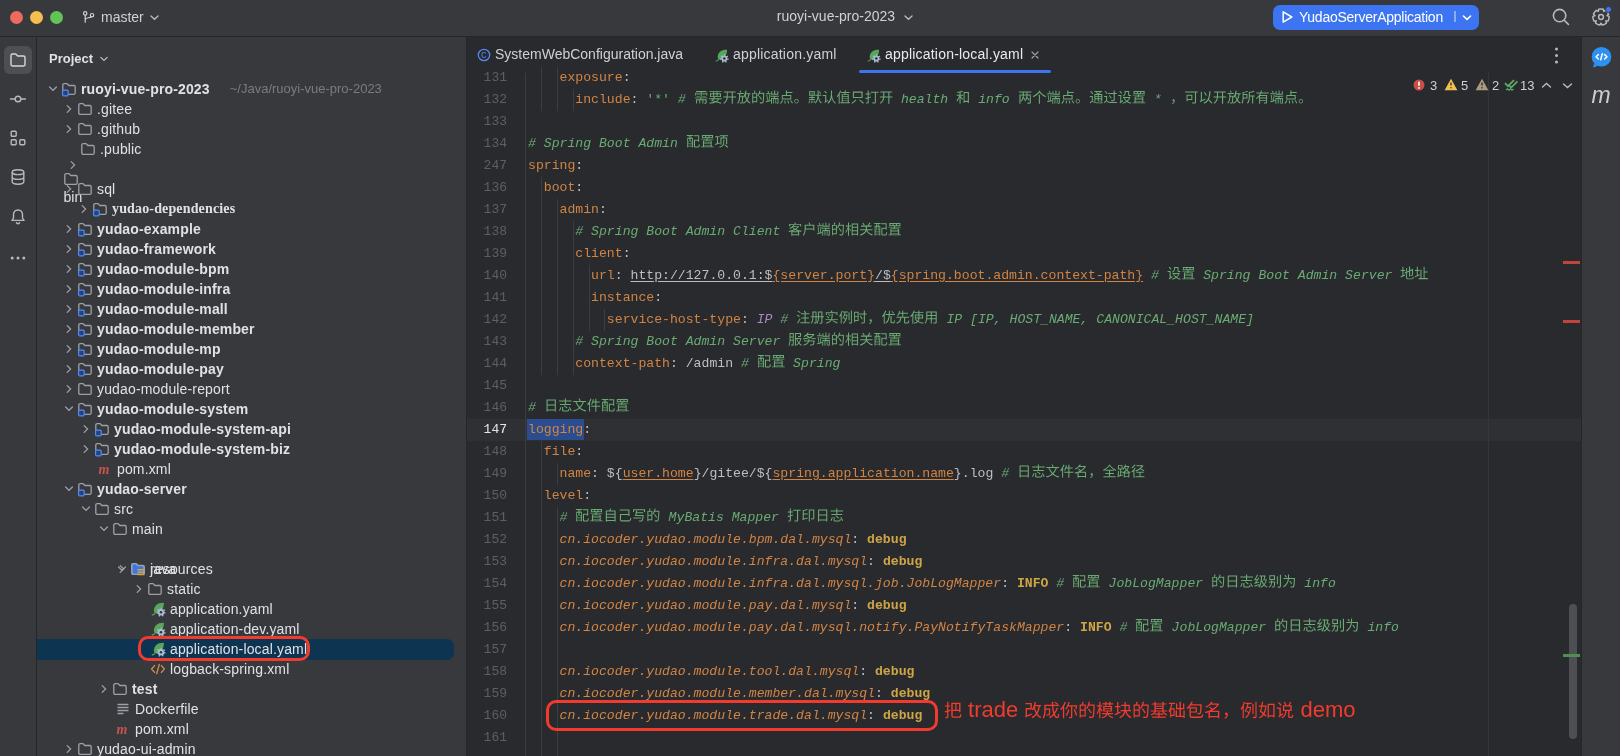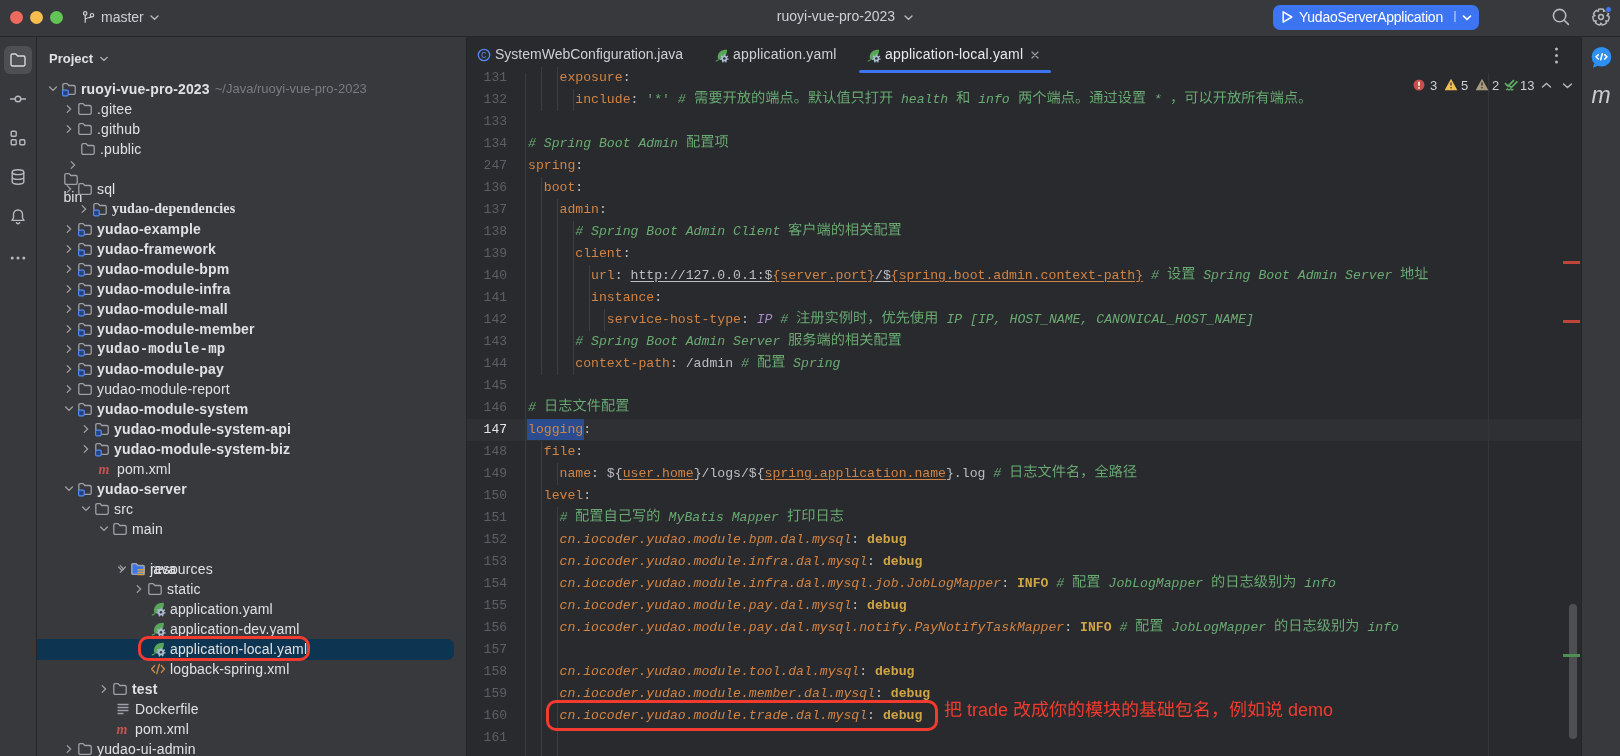--- a/index.html
+++ b/index.html
@@ -9,21 +9,21 @@
 .cl{position:absolute;left:528px;height:22px;line-height:22px;white-space:pre;
 font-family:"Liberation Mono",monospace;font-size:13.15px;color:#bcbec4}
 .ln{position:absolute;width:56px;text-align:right;height:22px;line-height:22px;
 font-family:"Liberation Mono",monospace;font-size:13px;color:#5c6064}
 .k{color:#d28445}.ki{color:#d28445;font-style:italic}
 .c{color:#6aab73;font-style:italic}.s{color:#6aab73}
 .v{color:#cfa545;font-weight:bold}.vi{color:#a68bc5;font-style:italic}
 .u{text-decoration:underline;text-underline-offset:2px}
 .tr{position:absolute;height:20px;line-height:20px;white-space:pre;font-size:14px;letter-spacing:.15px;color:#dfe1e5;display:flex;align-items:center}
 .tr b{font-weight:bold}
-.gsuf{color:#787c82;margin-left:5px;font-weight:normal;font-size:13px;letter-spacing:0}
+.gsuf{color:#787c82;margin-left:20px;font-weight:normal;font-size:13px;letter-spacing:0}
 .tic{flex:0 0 auto;margin-right:4px}
 .chv{flex:0 0 auto}
 </style></head><body>
 <div id="page">
 <div class="ab" style="left:0;top:0;width:1620px;height:36px;background:#37393c"></div>
 <div class="ab" style="left:0;top:36px;width:1620px;height:1px;background:#242628"></div>
 <div class="ab" style="left:0;top:37px;width:36px;height:719px;background:#37393c"></div>
 <div class="ab" style="left:36px;top:37px;width:1px;height:719px;background:#242628"></div>
 <div class="ab" style="left:37px;top:37px;width:429px;height:719px;background:#37393c"></div>
 <div class="ab" style="left:466px;top:37px;width:1px;height:719px;background:#242628"></div>
@@ -174,21 +174,21 @@
       </svg><span style="width:2px"></span><svg class="tic" width="16" height="16" viewBox="0 0 16 16">
         <path fill="none" stroke="#9da0a6" stroke-width="1.3" stroke-linejoin="round" d="M1.8 4 C1.8 3.2 2.4 2.6 3.2 2.6 H6.1 L7.8 4.5 H12.8 C13.6 4.5 14.2 5.1 14.2 5.9 V12 C14.2 12.8 13.6 13.4 12.8 13.4 H3.2 C2.4 13.4 1.8 12.8 1.8 12 Z"></path>
         <rect x="1.6" y="9.2" width="5.6" height="5.6" rx="1.1" fill="#24447e" stroke="#548af7" stroke-width="1.2"></rect>
       </svg><span><b>yudao-module-mall</b></span></div>
 <div class="tr" style="left:63px;top:319px;"><svg class="chv" width="12" height="12" viewBox="0 0 12 12">
         <path fill="none" stroke="#9da0a6" stroke-width="1.3" stroke-linecap="round" d="M4.2 2.6 L7.6 6 L4.2 9.4"></path>
       </svg><span style="width:2px"></span><svg class="tic" width="16" height="16" viewBox="0 0 16 16">
         <path fill="none" stroke="#9da0a6" stroke-width="1.3" stroke-linejoin="round" d="M1.8 4 C1.8 3.2 2.4 2.6 3.2 2.6 H6.1 L7.8 4.5 H12.8 C13.6 4.5 14.2 5.1 14.2 5.9 V12 C14.2 12.8 13.6 13.4 12.8 13.4 H3.2 C2.4 13.4 1.8 12.8 1.8 12 Z"></path>
         <rect x="1.6" y="9.2" width="5.6" height="5.6" rx="1.1" fill="#24447e" stroke="#548af7" stroke-width="1.2"></rect>
       </svg><span><b>yudao-module-member</b></span></div>
-<div class="tr" style="left:63px;top:339px;font-family:Liberation Mono, monospace;"><svg class="chv" width="12" height="12" viewBox="0 0 12 12">
+<div class="tr" style="left:63px;top:339px;"><svg class="chv" width="12" height="12" viewBox="0 0 12 12">
         <path fill="none" stroke="#9da0a6" stroke-width="1.3" stroke-linecap="round" d="M4.2 2.6 L7.6 6 L4.2 9.4"></path>
       </svg><span style="width:2px"></span><svg class="tic" width="16" height="16" viewBox="0 0 16 16">
         <path fill="none" stroke="#9da0a6" stroke-width="1.3" stroke-linejoin="round" d="M1.8 4 C1.8 3.2 2.4 2.6 3.2 2.6 H6.1 L7.8 4.5 H12.8 C13.6 4.5 14.2 5.1 14.2 5.9 V12 C14.2 12.8 13.6 13.4 12.8 13.4 H3.2 C2.4 13.4 1.8 12.8 1.8 12 Z"></path>
         <rect x="1.6" y="9.2" width="5.6" height="5.6" rx="1.1" fill="#24447e" stroke="#548af7" stroke-width="1.2"></rect>
       </svg><span><b>yudao-module-mp</b></span></div>
 <div class="tr" style="left:63px;top:359px;"><svg class="chv" width="12" height="12" viewBox="0 0 12 12">
         <path fill="none" stroke="#9da0a6" stroke-width="1.3" stroke-linecap="round" d="M4.2 2.6 L7.6 6 L4.2 9.4"></path>
       </svg><span style="width:2px"></span><svg class="tic" width="16" height="16" viewBox="0 0 16 16">
         <path fill="none" stroke="#9da0a6" stroke-width="1.3" stroke-linejoin="round" d="M1.8 4 C1.8 3.2 2.4 2.6 3.2 2.6 H6.1 L7.8 4.5 H12.8 C13.6 4.5 14.2 5.1 14.2 5.9 V12 C14.2 12.8 13.6 13.4 12.8 13.4 H3.2 C2.4 13.4 1.8 12.8 1.8 12 Z"></path>
         <rect x="1.6" y="9.2" width="5.6" height="5.6" rx="1.1" fill="#24447e" stroke="#548af7" stroke-width="1.2"></rect>
@@ -399,21 +399,21 @@
 <div class="ln" style="left:451px;top:374.5px">145</div>
 <div class="ln" style="left:451px;top:396.5px">146</div>
 <div class="cl" style="top:396.5px"><span class="c"># </span><span class="c"><svg class="cj" style="vertical-align:-1.71px" width="85.4" height="14.2" viewBox="0 0 85.4 14.2">
           <path fill="currentColor" d="M3.6 7.5H10.7V11.5H3.6ZM3.6 6.5V2.6H10.7V6.5ZM2.5 1.5V13.5H3.6V12.6H10.7V13.4H11.8V1.5Z M18.1 8.9V12.0C18.1 13.2 18.5 13.5 20.2 13.5C20.5 13.5 23.0 13.5 23.4 13.5C24.8 13.5 25.1 13.0 25.3 11.1C25.0 11.1 24.5 10.9 24.3 10.7C24.2 12.3 24.1 12.5 23.3 12.5C22.8 12.5 20.6 12.5 20.2 12.5C19.3 12.5 19.2 12.4 19.2 12.0V8.9ZM19.6 8.0C20.8 8.7 22.2 9.8 22.8 10.5L23.6 9.8C22.9 9.0 21.5 8.0 20.4 7.4ZM24.8 9.2C25.5 10.4 26.3 12.1 26.7 13.0L27.7 12.6C27.4 11.6 26.5 10.1 25.8 8.9ZM16.4 9.0C16.1 10.1 15.6 11.6 15.0 12.5L15.9 13.0C16.5 12.0 17.0 10.5 17.3 9.3ZM20.8 0.6V2.6H15.0V3.6H20.8V6.1H16.0V7.1H26.9V6.1H21.9V3.6H27.7V2.6H21.9V0.6Z M34.5 0.8C34.9 1.5 35.4 2.5 35.6 3.0L36.7 2.7C36.5 2.1 36.0 1.2 35.6 0.5ZM29.2 3.1V4.1H31.4C32.3 6.3 33.4 8.2 34.8 9.7C33.3 11.0 31.4 12.0 29.0 12.6C29.2 12.9 29.5 13.4 29.7 13.6C32.0 12.9 34.0 11.8 35.6 10.5C37.2 11.9 39.2 12.9 41.5 13.6C41.7 13.3 42.0 12.8 42.3 12.6C40.0 12.0 38.0 11.0 36.5 9.7C37.9 8.2 39.0 6.4 39.8 4.1H42.1V3.1ZM35.7 8.9C34.3 7.6 33.3 6.0 32.5 4.1H38.6C37.9 6.1 36.9 7.6 35.7 8.9Z M47.2 7.7V8.7H51.3V13.7H52.4V8.7H56.3V7.7H52.4V4.5H55.7V3.5H52.4V0.7H51.3V3.5H49.4C49.6 2.8 49.8 2.2 49.9 1.5L48.9 1.3C48.5 3.1 47.9 5.0 47.1 6.2C47.4 6.3 47.8 6.6 48.0 6.7C48.4 6.1 48.8 5.4 49.1 4.5H51.3V7.7ZM46.5 0.6C45.8 2.8 44.5 4.9 43.2 6.3C43.4 6.6 43.7 7.1 43.8 7.4C44.2 6.9 44.7 6.3 45.1 5.7V13.6H46.1V4.0C46.7 3.0 47.1 2.0 47.5 0.9Z M64.8 1.2V2.2H69.2V5.7H64.9V11.9C64.9 13.2 65.3 13.5 66.6 13.5C66.9 13.5 68.7 13.5 69.0 13.5C70.3 13.5 70.6 12.9 70.7 10.6C70.4 10.5 70.0 10.3 69.7 10.1C69.7 12.1 69.6 12.5 68.9 12.5C68.5 12.5 67.0 12.5 66.7 12.5C66.1 12.5 65.9 12.4 65.9 11.9V6.7H69.2V7.7H70.2V1.2ZM59.0 10.3H62.9V11.8H59.0ZM59.0 9.5V4.7H60.0V5.8C60.0 6.6 59.8 7.5 59.0 8.2C59.1 8.3 59.4 8.5 59.5 8.6C60.4 7.8 60.6 6.7 60.6 5.8V4.7H61.4V7.3C61.4 8.0 61.5 8.2 62.1 8.2C62.2 8.2 62.7 8.2 62.8 8.2H62.9V9.5ZM57.8 1.1V2.1H59.8V3.7H58.1V13.6H59.0V12.6H62.9V13.4H63.8V3.7H62.2V2.1H64.2V1.1ZM60.6 3.7V2.1H61.4V3.7ZM62.0 4.7H62.9V7.5L62.9 7.5C62.9 7.5 62.8 7.5 62.7 7.5C62.6 7.5 62.2 7.5 62.2 7.5C62.0 7.5 62.0 7.5 62.0 7.3Z M80.5 1.9H82.9V3.2H80.5ZM77.1 1.9H79.5V3.2H77.1ZM73.9 1.9H76.2V3.2H73.9ZM73.9 6.5V12.4H72.0V13.2H84.7V12.4H82.7V6.5H78.2L78.4 5.6H84.3V4.8H78.6L78.8 3.9H83.9V1.1H72.9V3.9H77.7L77.6 4.8H72.2V5.6H77.4L77.2 6.5ZM74.9 12.4V11.6H81.7V12.4ZM74.9 8.6H81.7V9.4H74.9ZM74.9 8.0V7.2H81.7V8.0ZM74.9 10.1H81.7V10.9H74.9Z"></path>
         </svg></span></div>
 <div class="ln" style="left:451px;top:418.5px;color:#e5e5e5">147</div>
 <div class="cl" style="top:418.5px"><span class="k">logging</span><span>:</span></div>
 <div class="ln" style="left:451px;top:440.5px">148</div>
 <div class="cl" style="top:440.5px"><span class="k">  file</span><span>:</span></div>
 <div class="ln" style="left:451px;top:462.5px">149</div>
-<div class="cl" style="top:462.5px"><span class="k">    name</span><span>: ${</span><span class="k u">user.home</span><span>}/logs/${</span><span class="k u">spring.application.name</span><span>}.log</span><span class="c"> # </span><span class="c"><svg class="cj" style="vertical-align:-1.71px" width="128.2" height="14.2" viewBox="0 0 128.2 14.2">
+<div class="cl" style="top:462.5px"><span class="k">    name</span><span>: ${</span><span class="k u">user.home</span><span>}/gitee/${</span><span class="k u">spring.application.name</span><span>}.log</span><span class="c"> # </span><span class="c"><svg class="cj" style="vertical-align:-1.71px" width="128.2" height="14.2" viewBox="0 0 128.2 14.2">
           <path fill="currentColor" d="M3.6 7.5H10.7V11.5H3.6ZM3.6 6.5V2.6H10.7V6.5ZM2.5 1.5V13.5H3.6V12.6H10.7V13.4H11.8V1.5Z M18.1 8.9V12.0C18.1 13.2 18.5 13.5 20.2 13.5C20.5 13.5 23.0 13.5 23.4 13.5C24.8 13.5 25.1 13.0 25.3 11.1C25.0 11.1 24.5 10.9 24.3 10.7C24.2 12.3 24.1 12.5 23.3 12.5C22.8 12.5 20.6 12.5 20.2 12.5C19.3 12.5 19.2 12.4 19.2 12.0V8.9ZM19.6 8.0C20.8 8.7 22.2 9.8 22.8 10.5L23.6 9.8C22.9 9.0 21.5 8.0 20.4 7.4ZM24.8 9.2C25.5 10.4 26.3 12.1 26.7 13.0L27.7 12.6C27.4 11.6 26.5 10.1 25.8 8.9ZM16.4 9.0C16.1 10.1 15.6 11.6 15.0 12.5L15.9 13.0C16.5 12.0 17.0 10.5 17.3 9.3ZM20.8 0.6V2.6H15.0V3.6H20.8V6.1H16.0V7.1H26.9V6.1H21.9V3.6H27.7V2.6H21.9V0.6Z M34.5 0.8C34.9 1.5 35.4 2.5 35.6 3.0L36.7 2.7C36.5 2.1 36.0 1.2 35.6 0.5ZM29.2 3.1V4.1H31.4C32.3 6.3 33.4 8.2 34.8 9.7C33.3 11.0 31.4 12.0 29.0 12.6C29.2 12.9 29.5 13.4 29.7 13.6C32.0 12.9 34.0 11.8 35.6 10.5C37.2 11.9 39.2 12.9 41.5 13.6C41.7 13.3 42.0 12.8 42.3 12.6C40.0 12.0 38.0 11.0 36.5 9.7C37.9 8.2 39.0 6.4 39.8 4.1H42.1V3.1ZM35.7 8.9C34.3 7.6 33.3 6.0 32.5 4.1H38.6C37.9 6.1 36.9 7.6 35.7 8.9Z M47.2 7.7V8.7H51.3V13.7H52.4V8.7H56.3V7.7H52.4V4.5H55.7V3.5H52.4V0.7H51.3V3.5H49.4C49.6 2.8 49.8 2.2 49.9 1.5L48.9 1.3C48.5 3.1 47.9 5.0 47.1 6.2C47.4 6.3 47.8 6.6 48.0 6.7C48.4 6.1 48.8 5.4 49.1 4.5H51.3V7.7ZM46.5 0.6C45.8 2.8 44.5 4.9 43.2 6.3C43.4 6.6 43.7 7.1 43.8 7.4C44.2 6.9 44.7 6.3 45.1 5.7V13.6H46.1V4.0C46.7 3.0 47.1 2.0 47.5 0.9Z M60.7 5.0C61.4 5.5 62.3 6.2 62.9 6.7C61.2 7.6 59.4 8.3 57.6 8.6C57.8 8.9 58.1 9.3 58.2 9.6C59.0 9.4 59.8 9.2 60.5 8.9V13.7H61.6V12.9H68.0V13.7H69.0V7.7H63.4C65.7 6.4 67.8 4.7 69.0 2.4L68.3 1.9L68.1 2.0H63.0C63.4 1.6 63.7 1.2 64.0 0.8L62.7 0.5C61.9 1.9 60.3 3.5 57.9 4.6C58.2 4.8 58.5 5.1 58.7 5.4C60.1 4.7 61.2 3.9 62.1 3.0H67.4C66.6 4.2 65.3 5.3 63.9 6.2C63.2 5.6 62.3 4.9 61.5 4.4ZM68.0 11.9H61.6V8.7H68.0Z M73.4 14.1C74.9 13.5 75.9 12.4 75.9 10.8C75.9 9.8 75.5 9.2 74.7 9.2C74.1 9.2 73.6 9.5 73.6 10.2C73.6 10.9 74.1 11.2 74.7 11.2L74.9 11.2C74.8 12.2 74.2 12.8 73.1 13.3Z M92.5 0.4C91.0 2.7 88.4 4.8 85.8 6.0C86.1 6.2 86.4 6.5 86.6 6.8C87.1 6.5 87.7 6.2 88.2 5.9V6.8H92.0V9.0H88.3V10.0H92.0V12.3H86.5V13.3H98.7V12.3H93.1V10.0H97.0V9.0H93.1V6.8H97.0V5.8C97.5 6.2 98.0 6.6 98.6 6.9C98.8 6.6 99.1 6.2 99.4 6.0C97.0 4.8 94.9 3.3 93.2 1.2L93.4 0.9ZM88.3 5.8C89.9 4.8 91.4 3.5 92.6 2.0C93.9 3.6 95.4 4.8 96.9 5.8Z M101.9 2.1H104.6V4.6H101.9ZM100.2 11.9 100.4 13.0C101.9 12.6 104.0 12.1 105.9 11.6L105.8 10.7L103.9 11.1V8.6H105.4C105.6 8.8 105.8 9.1 106.0 9.3C106.2 9.1 106.5 9.0 106.8 8.9V13.6H107.8V13.1H111.4V13.6H112.4V8.9L112.9 9.1C113.0 8.8 113.3 8.4 113.5 8.2C112.2 7.7 111.2 7.0 110.3 6.1C111.2 5.0 111.9 3.8 112.4 2.3L111.7 2.0L111.5 2.0H108.7C108.9 1.6 109.0 1.2 109.2 0.8L108.2 0.6C107.6 2.3 106.7 3.9 105.6 5.0V1.2H100.9V5.6H103.0V11.3L101.9 11.6V6.9H100.9V11.8ZM107.8 12.2V9.4H111.4V12.2ZM111.0 3.0C110.7 3.8 110.2 4.6 109.6 5.4C109.0 4.7 108.5 3.9 108.2 3.2L108.3 3.0ZM107.5 8.5C108.2 8.0 109.0 7.5 109.6 6.8C110.2 7.4 110.9 8.0 111.7 8.5ZM108.9 6.1C108.0 7.0 106.9 7.8 105.7 8.3V7.6H103.9V5.6H105.6V5.1C105.8 5.3 106.2 5.6 106.3 5.7C106.8 5.3 107.2 4.7 107.6 4.1C108.0 4.7 108.4 5.4 108.9 6.1Z M117.6 0.6C117.0 1.6 115.7 2.8 114.6 3.5C114.8 3.7 115.1 4.2 115.2 4.4C116.4 3.6 117.8 2.2 118.6 1.0ZM119.4 1.3V2.3H124.9C123.4 4.2 120.7 5.8 118.4 6.5C118.6 6.7 118.9 7.1 119.0 7.4C120.4 6.9 121.8 6.2 123.1 5.3C124.5 5.9 126.1 6.7 126.9 7.3L127.5 6.4C126.7 5.9 125.3 5.2 124.0 4.7C125.0 3.8 125.9 2.8 126.6 1.7L125.8 1.3L125.6 1.3ZM119.4 7.8V8.8H122.5V12.3H118.5V13.3H127.5V12.3H123.6V8.8H126.7V7.8ZM117.8 3.7C117.0 5.2 115.7 6.7 114.4 7.6C114.6 7.9 114.9 8.4 115.0 8.6C115.5 8.2 116.0 7.8 116.5 7.2V13.7H117.6V5.9C118.0 5.3 118.4 4.7 118.8 4.1Z"></path>
         </svg></span></div>
 <div class="ln" style="left:451px;top:484.5px">150</div>
 <div class="cl" style="top:484.5px"><span class="k">  level</span><span>:</span></div>
 <div class="ln" style="left:451px;top:506.5px">151</div>
 <div class="cl" style="top:506.5px"><span class="c">    # </span><span class="c"><svg class="cj" style="vertical-align:-1.71px" width="85.4" height="14.2" viewBox="0 0 85.4 14.2">
           <path fill="currentColor" d="M7.9 1.2V2.2H12.2V5.7H7.9V11.9C7.9 13.2 8.3 13.5 9.7 13.5C9.9 13.5 11.7 13.5 12.0 13.5C13.3 13.5 13.7 12.9 13.8 10.6C13.5 10.5 13.0 10.3 12.8 10.1C12.7 12.1 12.6 12.5 12.0 12.5C11.6 12.5 10.1 12.5 9.8 12.5C9.1 12.5 9.0 12.4 9.0 11.9V6.7H12.2V7.7H13.2V1.2ZM2.0 10.3H6.0V11.8H2.0ZM2.0 9.5V4.7H3.0V5.8C3.0 6.6 2.9 7.5 2.0 8.2C2.2 8.3 2.4 8.5 2.5 8.6C3.4 7.8 3.6 6.7 3.6 5.8V4.7H4.4V7.3C4.4 8.0 4.6 8.2 5.1 8.2C5.2 8.2 5.7 8.2 5.8 8.2H6.0V9.5ZM0.8 1.1V2.1H2.9V3.7H1.2V13.6H2.0V12.6H6.0V13.4H6.9V3.7H5.3V2.1H7.2V1.1ZM3.6 3.7V2.1H4.5V3.7ZM5.0 4.7H6.0V7.5L5.9 7.5C5.9 7.5 5.9 7.5 5.7 7.5C5.6 7.5 5.3 7.5 5.2 7.5C5.0 7.5 5.0 7.5 5.0 7.3Z M23.5 1.9H25.9V3.2H23.5ZM20.2 1.9H22.5V3.2H20.2ZM16.9 1.9H19.2V3.2H16.9ZM16.9 6.5V12.4H15.1V13.2H27.7V12.4H25.7V6.5H21.3L21.5 5.6H27.4V4.8H21.6L21.8 3.9H27.0V1.1H15.9V3.9H20.7L20.6 4.8H15.2V5.6H20.4L20.3 6.5ZM18.0 12.4V11.6H24.7V12.4ZM18.0 8.6H24.7V9.4H18.0ZM18.0 8.0V7.2H24.7V8.0ZM18.0 10.1H24.7V10.9H18.0Z M31.9 6.7H39.5V8.8H31.9ZM31.9 5.7V3.5H39.5V5.7ZM31.9 9.8H39.5V11.9H31.9ZM35.0 0.5C34.8 1.1 34.6 1.9 34.4 2.5H30.8V13.7H31.9V12.9H39.5V13.6H40.6V2.5H35.5C35.7 2.0 36.0 1.3 36.2 0.7Z M44.9 6.1V11.4C44.9 13.0 45.6 13.4 47.9 13.4C48.4 13.4 52.8 13.4 53.3 13.4C55.6 13.4 56.1 12.7 56.3 10.1C56.0 10.1 55.6 9.9 55.3 9.7C55.1 11.9 54.9 12.3 53.3 12.3C52.4 12.3 48.6 12.3 47.9 12.3C46.3 12.3 46.0 12.1 46.0 11.4V7.1H53.4V8.0H54.5V1.4H44.7V2.5H53.4V6.1Z M58.1 1.3V4.1H59.1V2.3H69.0V4.1H70.1V1.3ZM58.3 9.5V10.5H66.3V9.5ZM61.2 2.6C60.9 4.3 60.4 6.6 60.0 8.0H67.6C67.3 10.8 67.0 12.0 66.6 12.4C66.4 12.5 66.2 12.5 65.9 12.5C65.5 12.5 64.6 12.5 63.6 12.4C63.8 12.7 63.9 13.1 64.0 13.4C64.9 13.5 65.8 13.5 66.3 13.5C66.8 13.5 67.1 13.4 67.5 13.0C68.0 12.5 68.3 11.1 68.7 7.5C68.7 7.4 68.7 7.0 68.7 7.0H61.4L61.8 5.2H68.3V4.3H62.0L62.3 2.7Z M79.1 6.5C79.8 7.5 80.8 9.0 81.2 9.8L82.2 9.3C81.7 8.4 80.7 7.0 79.9 6.0ZM74.6 0.5C74.5 1.2 74.3 2.2 74.0 2.9H72.4V13.3H73.4V12.2H77.4V2.9H75.0C75.3 2.2 75.5 1.5 75.8 0.7ZM73.4 3.8H76.4V6.8H73.4ZM73.4 11.2V7.8H76.4V11.2ZM79.7 0.5C79.3 2.5 78.5 4.4 77.5 5.7C77.8 5.9 78.2 6.2 78.4 6.3C78.9 5.6 79.3 4.8 79.7 3.8H83.4C83.2 9.5 83.0 11.7 82.5 12.2C82.4 12.4 82.2 12.4 81.9 12.4C81.6 12.4 80.7 12.4 79.8 12.3C80.0 12.6 80.1 13.1 80.2 13.4C81.0 13.4 81.8 13.4 82.3 13.4C82.8 13.3 83.1 13.2 83.4 12.8C84.0 12.1 84.2 9.9 84.4 3.4C84.4 3.2 84.4 2.8 84.4 2.8H80.1C80.4 2.2 80.6 1.4 80.7 0.7Z"></path>
         </svg></span><span class="c"> MyBatis Mapper </span><span class="c"><svg class="cj" style="vertical-align:-1.71px" width="57.0" height="14.2" viewBox="0 0 57.0 14.2">
           <path fill="currentColor" d="M2.8 0.6V3.4H0.7V4.5H2.8V7.5C2.0 7.7 1.2 7.9 0.6 8.1L0.9 9.2L2.8 8.6V12.2C2.8 12.4 2.7 12.5 2.5 12.5C2.4 12.5 1.7 12.5 1.1 12.5C1.2 12.8 1.4 13.2 1.4 13.5C2.4 13.5 3.0 13.5 3.4 13.3C3.7 13.2 3.9 12.9 3.9 12.3V8.3L6.0 7.6L5.9 6.6L3.9 7.2V4.5H5.9V3.4H3.9V0.6ZM6.0 1.8V2.8H10.0V12.1C10.0 12.4 9.9 12.4 9.6 12.4C9.3 12.5 8.3 12.5 7.2 12.4C7.4 12.7 7.6 13.3 7.7 13.6C9.0 13.6 9.9 13.6 10.5 13.4C11.0 13.2 11.1 12.8 11.1 12.1V2.8H13.7V1.8Z M15.6 12.0C15.9 11.8 16.5 11.6 20.7 10.5C20.7 10.3 20.7 9.8 20.7 9.5L16.8 10.4V6.6H20.7V5.6H16.8V2.9C18.2 2.6 19.6 2.2 20.7 1.7L19.9 0.9C18.9 1.4 17.2 1.9 15.7 2.2V9.9C15.7 10.5 15.4 10.8 15.1 10.9C15.3 11.2 15.5 11.7 15.6 12.0ZM21.8 1.6V13.6H22.9V2.6H26.2V10.1C26.2 10.3 26.1 10.3 25.9 10.4C25.6 10.4 24.9 10.4 24.0 10.3C24.2 10.6 24.4 11.1 24.4 11.5C25.5 11.5 26.2 11.4 26.7 11.2C27.1 11.1 27.3 10.7 27.3 10.1V1.6Z M32.1 7.5H39.2V11.5H32.1ZM32.1 6.5V2.6H39.2V6.5ZM31.0 1.5V13.5H32.1V12.6H39.2V13.4H40.3V1.5Z M46.6 8.9V12.0C46.6 13.2 47.0 13.5 48.6 13.5C49.0 13.5 51.5 13.5 51.9 13.5C53.3 13.5 53.6 13.0 53.8 11.1C53.5 11.1 53.0 10.9 52.8 10.7C52.7 12.3 52.6 12.5 51.8 12.5C51.3 12.5 49.1 12.5 48.7 12.5C47.8 12.5 47.6 12.4 47.6 12.0V8.9ZM48.1 8.0C49.3 8.7 50.6 9.8 51.3 10.5L52.1 9.8C51.4 9.0 50.0 8.0 48.8 7.4ZM53.3 9.2C54.0 10.4 54.8 12.1 55.2 13.0L56.2 12.6C55.8 11.6 55.0 10.1 54.3 8.9ZM44.9 9.0C44.6 10.1 44.1 11.6 43.4 12.5L44.4 13.0C45.0 12.0 45.5 10.5 45.8 9.3ZM49.3 0.6V2.6H43.5V3.6H49.3V6.1H44.4V7.1H55.3V6.1H50.4V3.6H56.2V2.6H50.4V0.6Z"></path>
         </svg></span></div>
@@ -473,21 +473,21 @@
       <path fill="none" stroke="#b6b9be" stroke-width="1.4" stroke-linecap="round" d="M2.5 6 L6.5 2.4 L10.5 6"></path>
     </svg>
 <svg class="ab" style="left:1561px;top:81px" width="13" height="9" viewBox="0 0 13 9">
       <path fill="none" stroke="#b6b9be" stroke-width="1.4" stroke-linecap="round" d="M2.5 3 L6.5 6.6 L10.5 3"></path>
     </svg>
 <div class="ab" style="left:1563px;top:260.5px;width:17px;height:3px;background:#c0443c"></div>
 <div class="ab" style="left:1563px;top:319.5px;width:17px;height:3px;background:#c0443c"></div>
 <div class="ab" style="left:1569px;top:604px;width:8px;height:135px;border-radius:4px;background:rgba(150,153,157,.34)"></div>
 <div class="ab" style="left:1563px;top:653.5px;width:17px;height:3px;background:#4e8f52"></div>
 <div class="ab" style="left:546px;top:700px;width:392px;height:31px;border:3.5px solid #f23b2e;border-radius:10px"></div>
-<div class="ab" style="left:944px;top:699px;height:22px;line-height:22px;white-space:pre;font-size:18px;color:#f23b2e"><svg class="cj" style="vertical-align:-2.16px" width="18.0" height="18.0" viewBox="0 0 18.0 18.0">
+<div class="ab" style="left:944px;top:699px;height:22px;line-height:22px;white-space:pre;font-size:22px;color:#f23b2e"><svg class="cj" style="vertical-align:-2.16px" width="18.0" height="18.0" viewBox="0 0 18.0 18.0">
         <path fill="currentColor" d="M8.7 3.0H11.2V8.7H8.7ZM7.3 1.7V14.3C7.3 16.3 7.9 16.8 10.1 16.8C10.6 16.8 14.2 16.8 14.8 16.8C16.8 16.8 17.2 15.9 17.5 13.4C17.1 13.3 16.5 13.1 16.1 12.9C16.0 15.0 15.8 15.5 14.7 15.5C14.0 15.5 10.8 15.5 10.2 15.5C8.9 15.5 8.7 15.3 8.7 14.3V10.0H15.1V11.2H16.5V1.7ZM15.1 8.7H12.5V3.0H15.1ZM3.1 0.7V4.4H0.9V5.6H3.1V9.6C2.2 9.9 1.3 10.1 0.6 10.3L1.0 11.6L3.1 11.0V15.7C3.1 15.9 3.0 16.0 2.8 16.0C2.6 16.0 2.0 16.0 1.3 16.0C1.4 16.4 1.6 16.9 1.7 17.3C2.7 17.3 3.4 17.2 3.8 17.0C4.2 16.8 4.4 16.5 4.4 15.7V10.5L6.6 9.9L6.4 8.6L4.4 9.2V5.6H6.3V4.4H4.4V0.7Z"></path>
       </svg><span style="font-family:'Liberation Sans'"> trade </span><svg class="cj" style="vertical-align:-2.16px" width="270.0" height="18.0" viewBox="0 0 270.0 18.0">
         <path fill="currentColor" d="M10.8 5.3H14.5C14.2 7.7 13.6 9.7 12.7 11.3C11.8 9.6 11.2 7.7 10.8 5.5ZM1.4 2.0V3.3H6.4V7.1H1.6V14.0C1.6 14.7 1.3 14.9 1.0 15.0C1.3 15.4 1.5 16.0 1.6 16.4C2.0 16.1 2.7 15.7 7.9 13.7C7.8 13.4 7.8 12.9 7.7 12.5L3.0 14.2V8.5H7.7L7.6 8.6C7.9 8.8 8.5 9.3 8.7 9.5C9.1 8.9 9.6 8.2 10.0 7.4C10.5 9.3 11.1 11.1 11.9 12.6C10.8 14.1 9.4 15.3 7.5 16.1C7.8 16.4 8.2 17.0 8.3 17.4C10.1 16.4 11.6 15.3 12.7 13.8C13.7 15.3 14.9 16.4 16.5 17.2C16.7 16.8 17.1 16.3 17.4 16.1C15.8 15.3 14.5 14.1 13.5 12.7C14.7 10.7 15.5 8.3 15.9 5.3H17.1V4.1H11.3C11.6 3.1 11.8 2.0 12.1 1.0L10.7 0.7C10.2 3.7 9.2 6.5 7.8 8.4V2.0Z M27.8 0.7C27.8 1.8 27.8 2.8 27.9 3.8H20.3V8.8C20.3 11.2 20.1 14.3 18.6 16.5C19.0 16.7 19.5 17.1 19.8 17.4C21.4 15.0 21.7 11.4 21.7 8.9V8.7H25.0C24.9 11.8 24.8 13.0 24.6 13.2C24.5 13.4 24.3 13.4 24.0 13.4C23.7 13.4 22.9 13.4 22.1 13.4C22.3 13.7 22.5 14.2 22.5 14.6C23.4 14.7 24.2 14.7 24.7 14.6C25.2 14.6 25.5 14.5 25.8 14.1C26.1 13.6 26.2 12.1 26.3 8.0C26.3 7.9 26.3 7.5 26.3 7.5H21.7V5.1H28.0C28.2 8.0 28.6 10.7 29.3 12.7C28.1 14.1 26.7 15.2 25.1 16.1C25.4 16.3 25.9 16.9 26.1 17.2C27.5 16.4 28.7 15.4 29.8 14.2C30.7 16.0 31.8 17.2 33.1 17.2C34.5 17.2 35.0 16.3 35.3 13.2C34.9 13.1 34.4 12.7 34.1 12.4C34.0 14.8 33.8 15.8 33.2 15.8C32.3 15.8 31.5 14.7 30.9 13.0C32.2 11.2 33.2 9.2 34.0 6.8L32.7 6.5C32.1 8.3 31.3 10.0 30.3 11.4C29.9 9.6 29.5 7.5 29.3 5.1H35.1V3.8H29.3C29.2 2.8 29.2 1.8 29.2 0.7ZM30.1 1.6C31.2 2.2 32.6 3.1 33.3 3.8L34.1 2.8C33.4 2.2 32.0 1.4 30.9 0.8Z M44.1 8.4C43.6 10.6 42.7 12.7 41.6 14.1C41.9 14.3 42.5 14.7 42.8 14.8C43.8 13.4 44.8 11.1 45.4 8.7ZM49.6 8.7C50.6 10.6 51.5 13.1 51.8 14.8L53.1 14.3C52.8 12.7 51.9 10.2 50.9 8.3ZM44.4 0.8C43.8 3.4 42.8 6.0 41.4 7.7C41.7 7.9 42.3 8.4 42.5 8.6C43.1 7.7 43.7 6.6 44.3 5.5H47.0V15.6C47.0 15.9 46.9 15.9 46.7 15.9C46.5 15.9 45.7 16.0 44.8 15.9C45.0 16.3 45.2 16.9 45.3 17.3C46.4 17.3 47.2 17.2 47.7 17.0C48.2 16.8 48.3 16.4 48.3 15.6V5.5H51.8C51.6 6.4 51.4 7.3 51.3 8.0L52.5 8.2C52.7 7.2 53.0 5.7 53.3 4.4L52.3 4.1L52.1 4.2H44.8C45.1 3.2 45.5 2.2 45.7 1.1ZM40.8 0.8C39.7 3.5 38.1 6.2 36.3 8.0C36.5 8.3 36.9 9.0 37.0 9.3C37.7 8.7 38.3 7.9 38.9 7.1V17.2H40.2V5.0C40.9 3.8 41.5 2.5 42.0 1.2Z M63.9 8.2C64.9 9.5 66.2 11.3 66.7 12.4L67.8 11.7C67.2 10.7 66.0 8.9 65.0 7.6ZM58.3 0.7C58.2 1.5 57.9 2.7 57.6 3.6H55.6V16.8H56.8V15.4H61.8V3.6H58.8C59.1 2.8 59.5 1.8 59.8 0.9ZM56.8 4.8H60.6V8.6H56.8ZM56.8 14.2V9.8H60.6V14.2ZM64.8 0.6C64.2 3.1 63.2 5.6 62.0 7.2C62.3 7.4 62.9 7.8 63.1 8.0C63.7 7.1 64.3 6.0 64.8 4.8H69.4C69.2 12.0 68.9 14.8 68.3 15.4C68.1 15.7 67.9 15.7 67.6 15.7C67.1 15.7 66.1 15.7 64.9 15.6C65.1 15.9 65.3 16.5 65.3 16.9C66.3 17.0 67.4 17.0 68.0 16.9C68.7 16.9 69.0 16.7 69.5 16.2C70.2 15.3 70.4 12.5 70.7 4.2C70.7 4.1 70.7 3.6 70.7 3.6H65.3C65.6 2.7 65.8 1.8 66.1 0.9Z M80.5 8.3H86.8V9.6H80.5ZM80.5 6.1H86.8V7.3H80.5ZM85.2 0.7V2.2H82.4V0.7H81.1V2.2H78.5V3.4H81.1V4.7H82.4V3.4H85.2V4.7H86.5V3.4H89.0V2.2H86.5V0.7ZM79.2 5.1V10.6H82.9C82.8 11.2 82.8 11.7 82.6 12.1H78.1V13.3H82.2C81.6 14.7 80.3 15.6 77.6 16.2C77.9 16.5 78.2 17.0 78.3 17.3C81.5 16.5 82.9 15.2 83.6 13.3C84.5 15.3 86.2 16.6 88.6 17.3C88.7 16.9 89.1 16.4 89.4 16.2C87.4 15.7 85.8 14.7 84.9 13.3H89.0V12.1H84.0C84.1 11.7 84.2 11.2 84.2 10.6H88.1V5.1ZM75.2 0.7V4.2H72.9V5.5H75.2V5.5C74.7 7.9 73.6 10.8 72.6 12.3C72.8 12.6 73.1 13.2 73.3 13.6C74.0 12.5 74.6 10.9 75.2 9.1V17.3H76.4V8.0C76.9 8.9 77.5 10.1 77.7 10.7L78.6 9.7C78.3 9.2 76.9 6.9 76.4 6.2V5.5H78.3V4.2H76.4V0.7Z M104.6 9.0H101.7C101.8 8.4 101.8 7.7 101.8 7.1V5.0H104.6ZM100.5 0.9V3.8H97.2V5.0H100.5V7.0C100.5 7.7 100.5 8.4 100.4 9.0H96.7V10.3H100.2C99.7 12.6 98.5 14.7 95.2 16.3C95.5 16.5 95.9 17.0 96.1 17.3C99.5 15.6 100.9 13.3 101.5 10.9C102.4 13.9 104.0 16.1 106.5 17.3C106.7 16.9 107.1 16.4 107.4 16.1C105.0 15.1 103.4 13.0 102.5 10.3H107.1V9.0H105.8V3.8H101.8V0.9ZM90.6 12.9 91.2 14.3C92.8 13.6 94.8 12.7 96.7 11.8L96.4 10.6L94.4 11.4V6.3H96.4V5.1H94.4V0.9H93.1V5.1H90.9V6.3H93.1V11.9C92.2 12.3 91.3 12.7 90.6 12.9Z M117.9 8.2C118.9 9.5 120.2 11.3 120.7 12.4L121.8 11.7C121.2 10.7 120.0 8.9 119.0 7.6ZM112.3 0.7C112.2 1.5 111.9 2.7 111.6 3.6H109.6V16.8H110.8V15.4H115.8V3.6H112.8C113.1 2.8 113.5 1.8 113.8 0.9ZM110.8 4.8H114.6V8.6H110.8ZM110.8 14.2V9.8H114.6V14.2ZM118.8 0.6C118.2 3.1 117.2 5.6 116.0 7.2C116.3 7.4 116.9 7.8 117.1 8.0C117.7 7.1 118.3 6.0 118.8 4.8H123.4C123.2 12.0 122.9 14.8 122.3 15.4C122.1 15.7 121.9 15.7 121.6 15.7C121.1 15.7 120.1 15.7 118.9 15.6C119.1 15.9 119.3 16.5 119.3 16.9C120.3 17.0 121.4 17.0 122.0 16.9C122.7 16.9 123.0 16.7 123.5 16.2C124.2 15.3 124.4 12.5 124.7 4.2C124.7 4.1 124.7 3.6 124.7 3.6H119.3C119.6 2.7 119.8 1.8 120.1 0.9Z M138.3 0.7V2.5H131.8V0.7H130.4V2.5H127.7V3.6H130.4V9.4H126.8V10.5H130.8C129.7 11.8 128.1 12.9 126.6 13.5C126.9 13.8 127.3 14.3 127.5 14.6C129.3 13.8 131.1 12.2 132.2 10.5H137.9C139.0 12.1 140.8 13.6 142.5 14.4C142.7 14.0 143.1 13.6 143.4 13.3C141.9 12.8 140.4 11.7 139.3 10.5H143.2V9.4H139.7V3.6H142.4V2.5H139.7V0.7ZM131.8 3.6H138.3V4.8H131.8ZM134.3 11.1V12.6H130.6V13.7H134.3V15.6H128.2V16.8H141.9V15.6H135.6V13.7H139.4V12.6H135.6V11.1ZM131.8 5.8H138.3V7.1H131.8ZM131.8 8.1H138.3V9.4H131.8Z M144.9 1.7V2.9H147.1C146.6 5.7 145.8 8.2 144.5 9.9C144.7 10.3 145.0 11.1 145.1 11.4C145.5 10.9 145.8 10.5 146.1 9.9V16.5H147.2V15.0H150.6V7.2H147.3C147.7 5.9 148.1 4.4 148.4 2.9H151.1V1.7ZM147.2 8.4H149.5V13.8H147.2ZM151.6 9.5V16.1H159.4V17.1H160.7V9.5H159.4V14.8H156.9V8.3H160.3V2.4H159.0V7.1H156.9V0.8H155.5V7.1H153.3V2.4H152.0V8.3H155.5V14.8H153.0V9.5Z M167.5 0.6C166.4 3.1 164.6 5.4 162.6 6.9C163.0 7.1 163.5 7.6 163.7 7.9C164.8 7.0 165.9 5.8 166.9 4.4H176.3C176.2 9.4 176.0 11.3 175.6 11.7C175.5 11.9 175.3 12.0 175.0 11.9C174.7 12.0 174.0 11.9 173.2 11.9C173.4 12.2 173.6 12.8 173.6 13.2C174.4 13.2 175.2 13.2 175.7 13.2C176.2 13.1 176.5 13.0 176.8 12.5C177.3 11.9 177.5 9.8 177.7 3.8C177.7 3.6 177.7 3.2 177.7 3.2H167.7C168.1 2.5 168.5 1.7 168.8 1.0ZM166.8 7.5H171.6V10.4H166.8ZM165.5 6.3V14.4C165.5 16.4 166.4 16.9 169.2 16.9C169.8 16.9 175.3 16.9 176.0 16.9C178.5 16.9 179.0 16.2 179.3 13.8C178.9 13.8 178.3 13.6 178.0 13.3C177.8 15.2 177.6 15.6 176.0 15.6C174.8 15.6 170.0 15.6 169.1 15.6C167.2 15.6 166.8 15.4 166.8 14.4V11.6H172.9V6.3Z M184.7 6.3C185.7 6.9 186.7 7.8 187.5 8.5C185.4 9.6 183.1 10.5 180.8 10.9C181.1 11.2 181.4 11.8 181.5 12.2C182.5 11.9 183.5 11.6 184.5 11.3V17.3H185.9V16.3H193.9V17.3H195.3V9.7H188.1C191.1 8.1 193.7 5.9 195.2 3.0L194.3 2.4L194.1 2.5H187.7C188.1 2.0 188.5 1.5 188.9 1.0L187.3 0.7C186.2 2.4 184.2 4.4 181.2 5.8C181.6 6.0 182.0 6.5 182.2 6.8C183.9 5.9 185.3 4.9 186.5 3.8H193.2C192.1 5.3 190.6 6.7 188.8 7.8C187.9 7.1 186.7 6.2 185.8 5.5ZM193.9 15.1H185.9V11.0H193.9Z M200.8 17.8C202.7 17.1 203.9 15.6 203.9 13.7C203.9 12.4 203.4 11.6 202.4 11.6C201.7 11.6 201.0 12.1 201.0 12.9C201.0 13.8 201.7 14.2 202.4 14.2L202.7 14.1C202.6 15.4 201.8 16.2 200.4 16.8Z M228.4 2.8V12.9H229.6V2.8ZM231.4 0.8V15.4C231.4 15.7 231.2 15.8 231.0 15.8C230.7 15.8 229.7 15.9 228.6 15.8C228.8 16.2 229.0 16.8 229.1 17.1C230.5 17.2 231.4 17.1 231.9 16.9C232.4 16.7 232.6 16.3 232.6 15.4V0.8ZM222.4 10.6C223.1 11.1 223.8 11.7 224.4 12.3C223.5 14.1 222.4 15.4 221.1 16.3C221.4 16.5 221.8 17.0 222.0 17.3C224.8 15.4 226.6 11.6 227.2 5.9L226.5 5.7L226.2 5.7H223.9C224.2 4.8 224.4 3.9 224.6 3.0H227.6V1.7H221.3V3.0H223.3C222.7 5.9 221.8 8.6 220.5 10.3C220.8 10.5 221.3 11.0 221.5 11.2C222.3 10.0 223.0 8.6 223.5 6.9H225.9C225.7 8.4 225.3 9.8 224.9 11.0C224.4 10.6 223.7 10.1 223.2 9.7ZM219.8 0.7C219.1 3.4 218.0 6.0 216.6 7.7C216.8 8.0 217.2 8.8 217.3 9.1C217.7 8.5 218.2 7.8 218.6 7.1V17.2H219.8V4.6C220.3 3.4 220.7 2.2 221.0 1.1Z M241.2 5.7C240.9 8.2 240.4 10.2 239.5 11.8C238.8 11.2 238.0 10.6 237.2 10.1C237.6 8.8 238.0 7.3 238.3 5.7ZM235.7 10.6C236.7 11.3 237.8 12.2 238.8 13.0C237.8 14.5 236.5 15.6 234.8 16.2C235.1 16.5 235.5 17.0 235.7 17.3C237.4 16.5 238.8 15.5 239.9 13.9C240.6 14.6 241.2 15.2 241.7 15.8L242.6 14.6C242.1 14.1 241.4 13.4 240.6 12.7C241.7 10.7 242.4 8.0 242.6 4.5L241.8 4.4L241.5 4.4H238.6C238.9 3.2 239.1 1.9 239.2 0.8L237.9 0.7C237.8 1.9 237.5 3.1 237.3 4.4H234.8V5.7H237.0C236.6 7.5 236.1 9.3 235.7 10.6ZM243.6 2.7V16.8H244.9V15.5H249.3V16.5H250.6V2.7ZM244.9 14.2V3.9H249.3V14.2Z M254.0 1.9C255.0 2.8 256.2 4.1 256.7 4.9L257.7 3.9C257.1 3.2 255.9 1.9 254.9 1.1ZM260.2 5.6H266.3V8.8H260.2ZM255.2 16.6C255.4 16.2 255.9 15.8 259.3 13.3C259.2 13.1 258.9 12.5 258.8 12.1L256.8 13.6V6.4H252.8V7.7H255.4V13.7C255.4 14.5 254.7 15.1 254.4 15.4C254.6 15.6 255.0 16.2 255.2 16.6ZM258.9 4.3V10.1H261.2C261.0 13.0 260.4 15.1 257.3 16.3C257.6 16.5 258.0 17.0 258.2 17.3C261.5 15.9 262.3 13.5 262.6 10.1H264.2V15.2C264.2 16.6 264.5 17.0 265.8 17.0C266.1 17.0 267.4 17.0 267.6 17.0C268.8 17.0 269.1 16.4 269.3 14.1C268.9 14.0 268.3 13.8 268.0 13.5C268.0 15.5 267.9 15.8 267.5 15.8C267.2 15.8 266.2 15.8 266.0 15.8C265.6 15.8 265.5 15.7 265.5 15.2V10.1H267.7V4.3H265.8C266.3 3.4 266.9 2.2 267.3 1.2L265.9 0.7C265.6 1.8 264.9 3.3 264.4 4.3H261.3L262.5 3.8C262.2 3.0 261.5 1.7 260.8 0.8L259.7 1.2C260.4 2.2 261.0 3.5 261.3 4.3Z"></path>
       </svg><span style="font-family:'Liberation Sans'"> demo</span></div>
 <svg class="ab" style="left:1590px;top:46px" width="23" height="23" viewBox="0 0 23 23">
       <circle cx="11.5" cy="10.8" r="9.8" fill="#2e90f2"></circle>
       <path d="M4.0 17.5 L3.0 21.8 L8 19.8 Z" fill="#2e90f2"></path>
       <g fill="none" stroke="#fff" stroke-width="1.5" stroke-linecap="round" stroke-linejoin="round">
         <path d="M8.4 8.6 L6 10.8 L8.4 13 M14.6 8.6 L17 10.8 L14.6 13 M12.3 7.8 L10.7 13.8"></path>
       </g>

